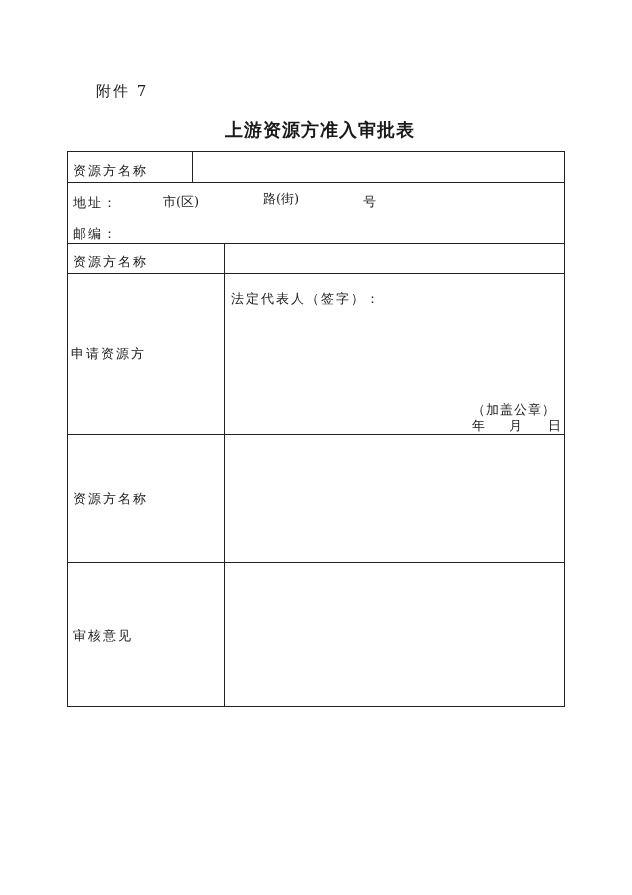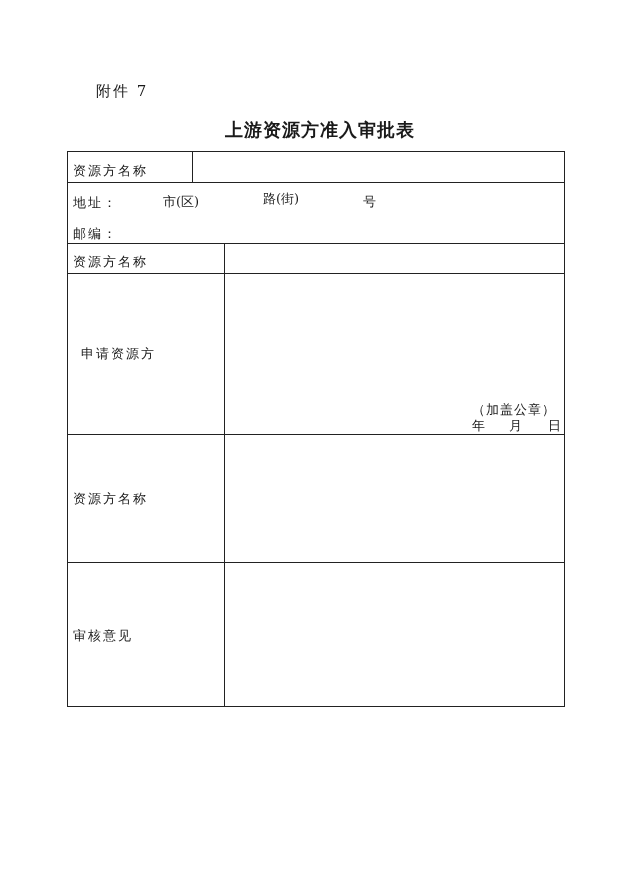--- a/index.html
+++ b/index.html
@@ -53,21 +53,22 @@
   <div class="field" style="left:140px; top:33px; width:52px; height:26px"></div>
   <span class="lbl" style="left:195px; top:38px; letter-spacing:0">路(街)</span>
   <div class="field" style="left:240px; top:33px; width:52px; height:26px"></div>
   <span class="lbl" style="left:295px; top:41px">号</span>
   <span class="lbl" style="left:5px; top:73px">邮编：</span>
   <div class="field" style="left:50px; top:63px; width:200px; height:26px"></div>
 
   <span class="lbl" style="left:5px; top:101px">资源方名称</span>
   <div class="field" style="left:158px; top:92px; width:338px; height:28px"></div>
 
-  <span class="lbl" style="left:13px; top:193px">申请资源方</span>
+  <span class="lbl" style="left:3px; top:193px">申请资源方</span>
+  <span class="lbl" style="left:163px; top:138px">法定代表人（签字）：</span>
   <div class="field" style="left:300px; top:130px; width:190px; height:26px"></div>
   <span class="lbl" style="left:404px; top:249px; letter-spacing:1px">（加盖公章）</span>
   <span class="lbl" style="left:404px; top:265px">年</span>
   <span class="lbl" style="left:441px; top:265px">月</span>
   <span class="lbl" style="left:480px; top:265px">日</span>
 
   <span class="lbl" style="left:5px; top:338px">资源方名称</span>
   <div class="field" style="left:158px; top:283px; width:338px; height:126px"></div>
 
   <span class="lbl" style="left:5px; top:475px">审核意见</span>

